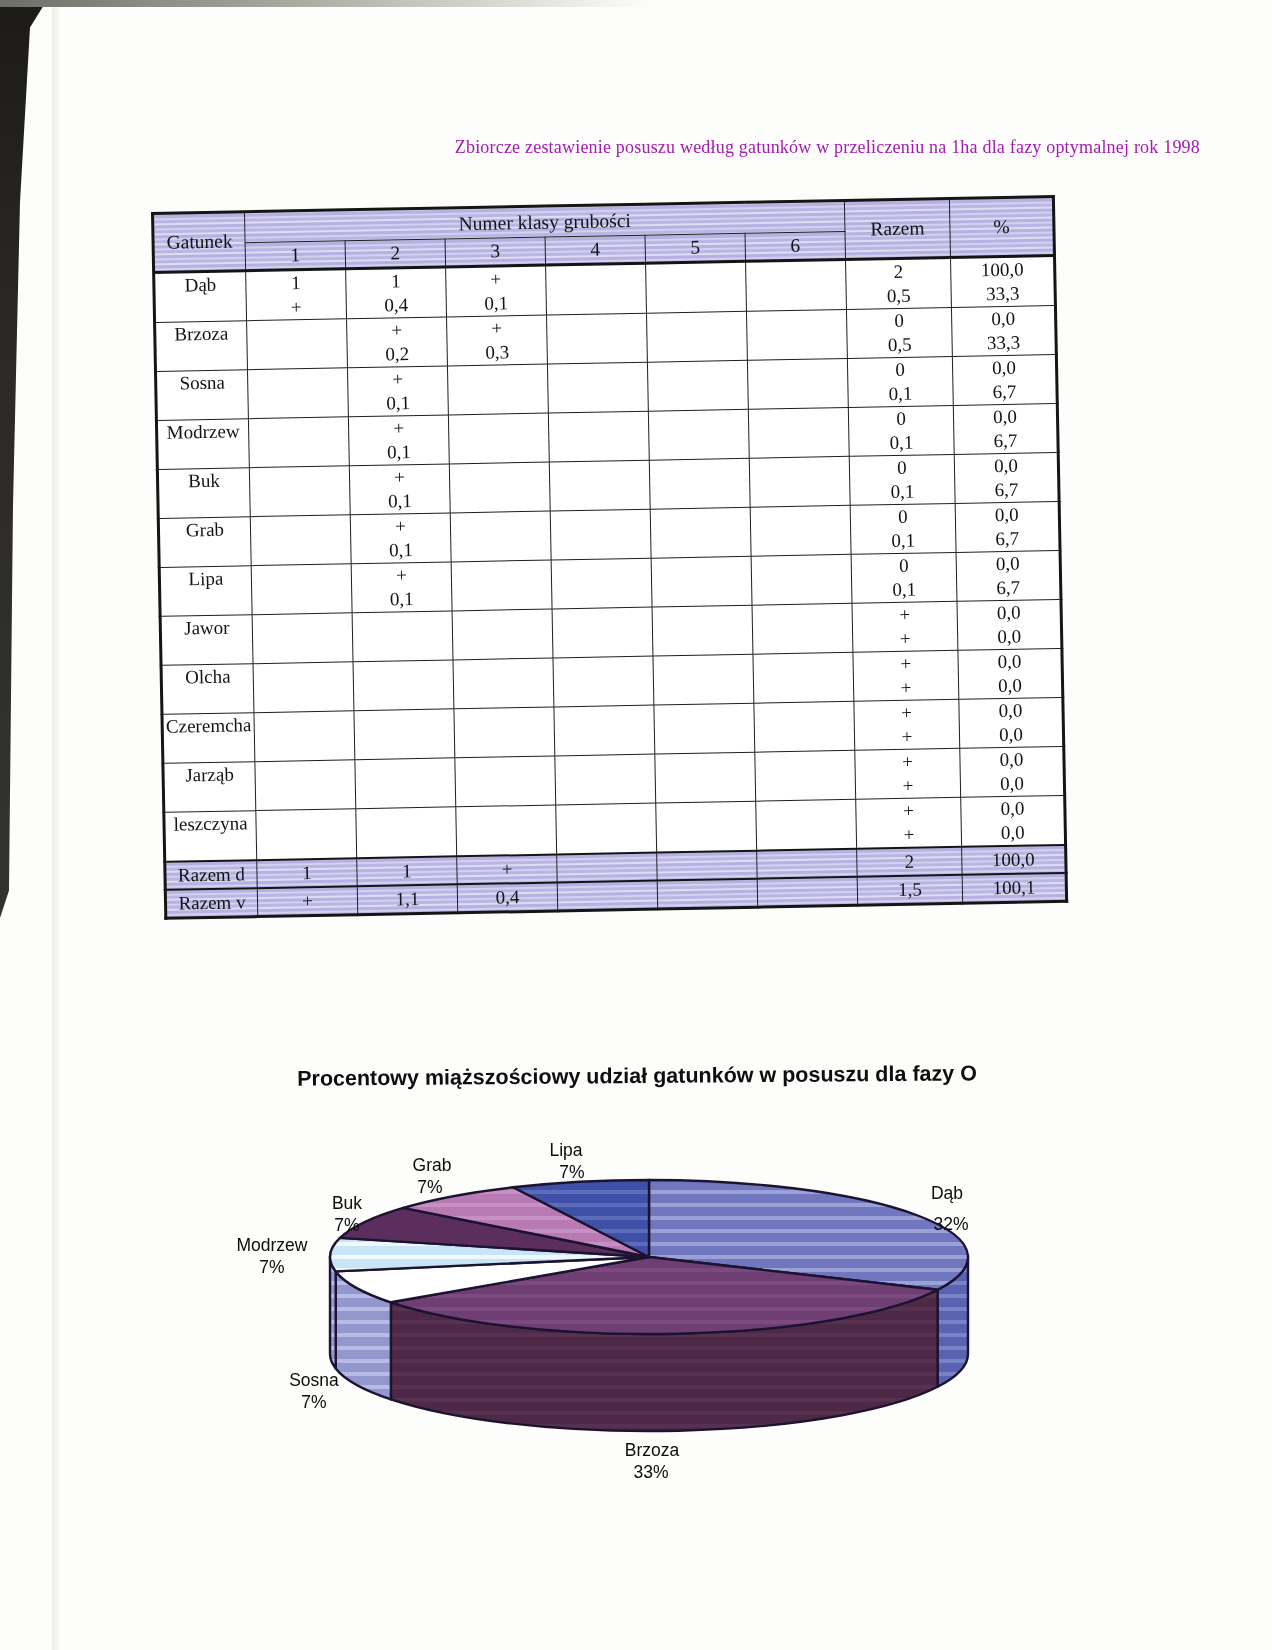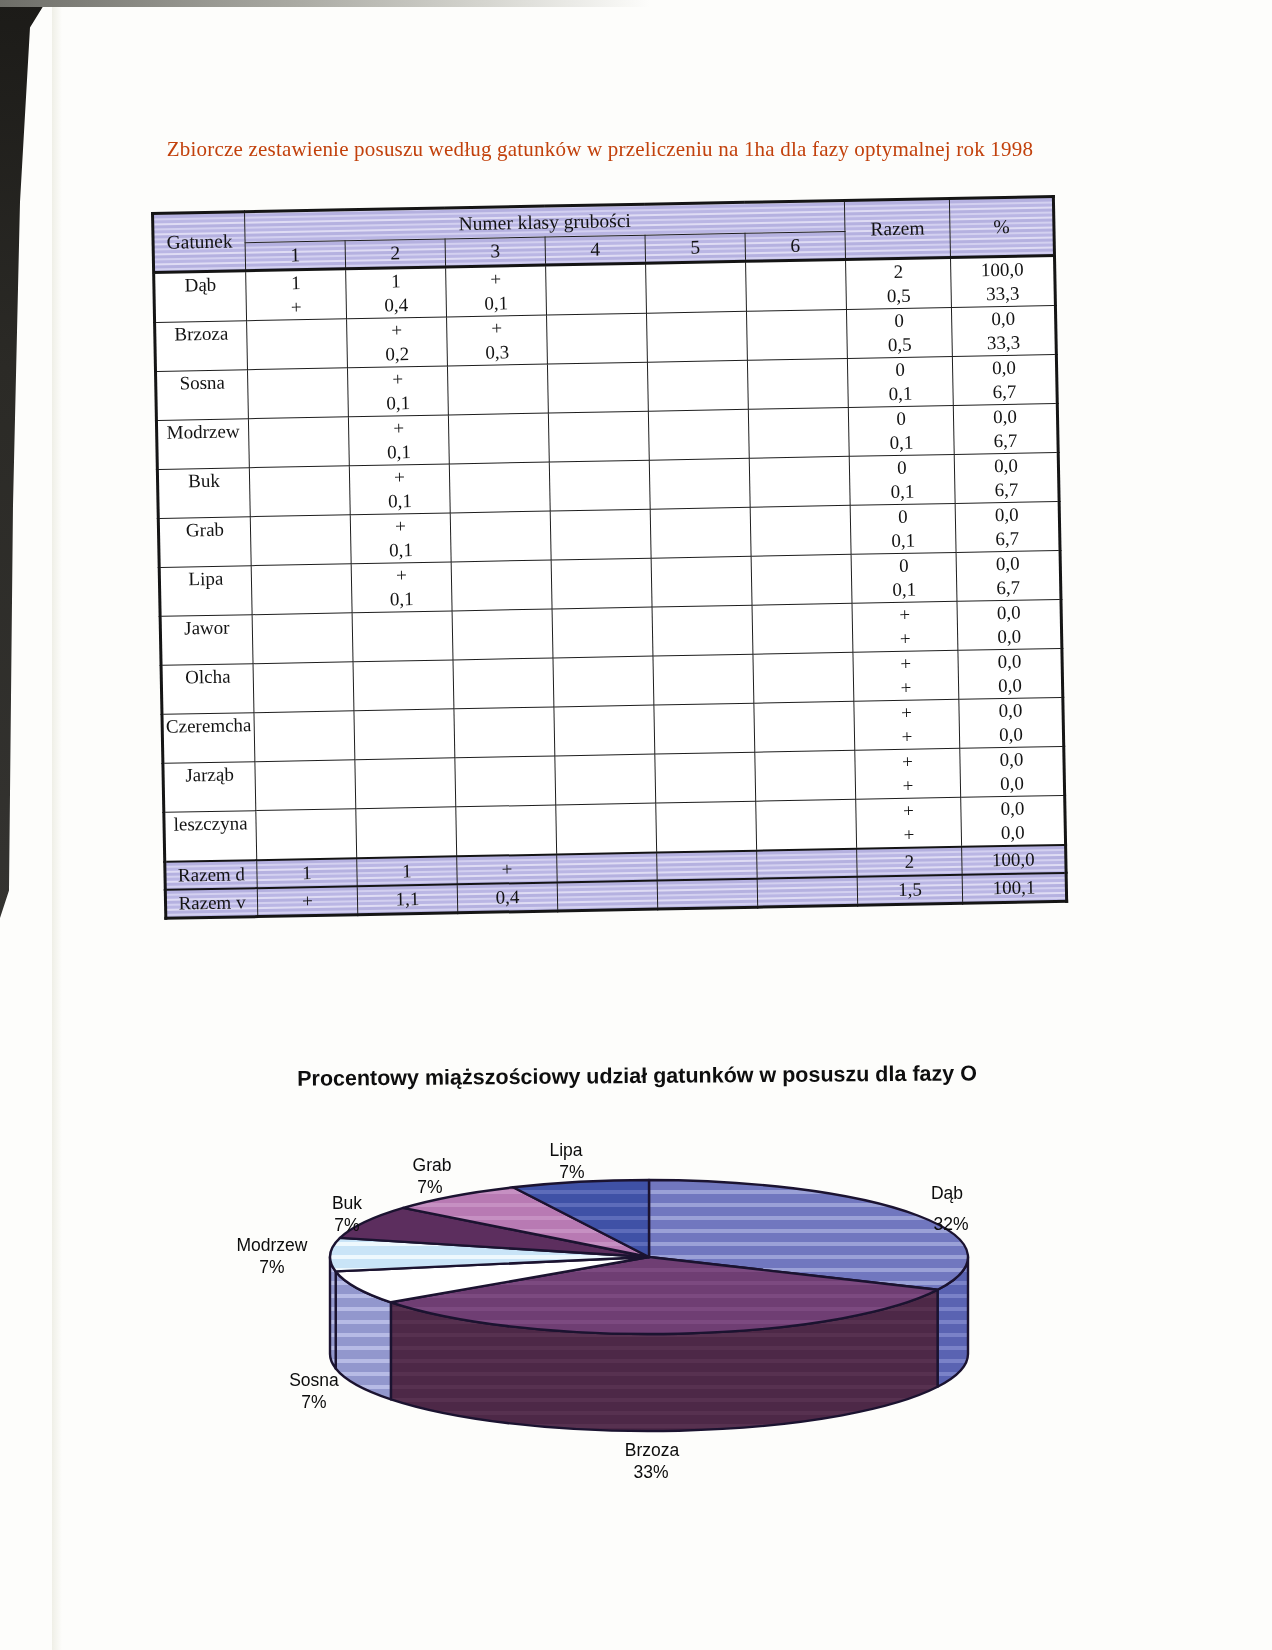--- a/index.html
+++ b/index.html
@@ -15,22 +15,22 @@
   }
   .scan-top{
     position:absolute;left:0;top:0;width:650px;height:7px;
     background:linear-gradient(90deg,#6e6e68,#a9a9a2 45%,#d6d6d0 75%,rgba(255,255,255,0));
   }
   .scan-edge{
     position:absolute;left:52px;top:0;width:10px;height:1650px;
     background:linear-gradient(90deg,#efefe7,rgba(255,255,255,0));
   }
   .doc-title{
-    position:absolute;top:137px;left:0;width:1200px;text-align:center;
-    font-size:21px;letter-spacing:.2px;color:#c2410c;
+    position:absolute;top:137px;left:0;width:1200px;text-align:right;
+    font-size:18px;letter-spacing:.2px;color:#a21caf;
   }
   
   .table-wrap{
     position:absolute;left:151px;top:212px;
     transform:rotate(-1.08deg);transform-origin:0 0;
   }
   table{border-collapse:collapse;table-layout:fixed;background:#fff;border:3px solid #151515;}
   col.c-sp{width:92px;} col.c-k{width:100px;} col.c-rz{width:105px;} col.c-pc{width:104px;}
   th,td{border:1.6px solid #1e1e1e;text-align:center;font-weight:normal;font-size:19px;padding:0;color:#131313;}
   thead th{

